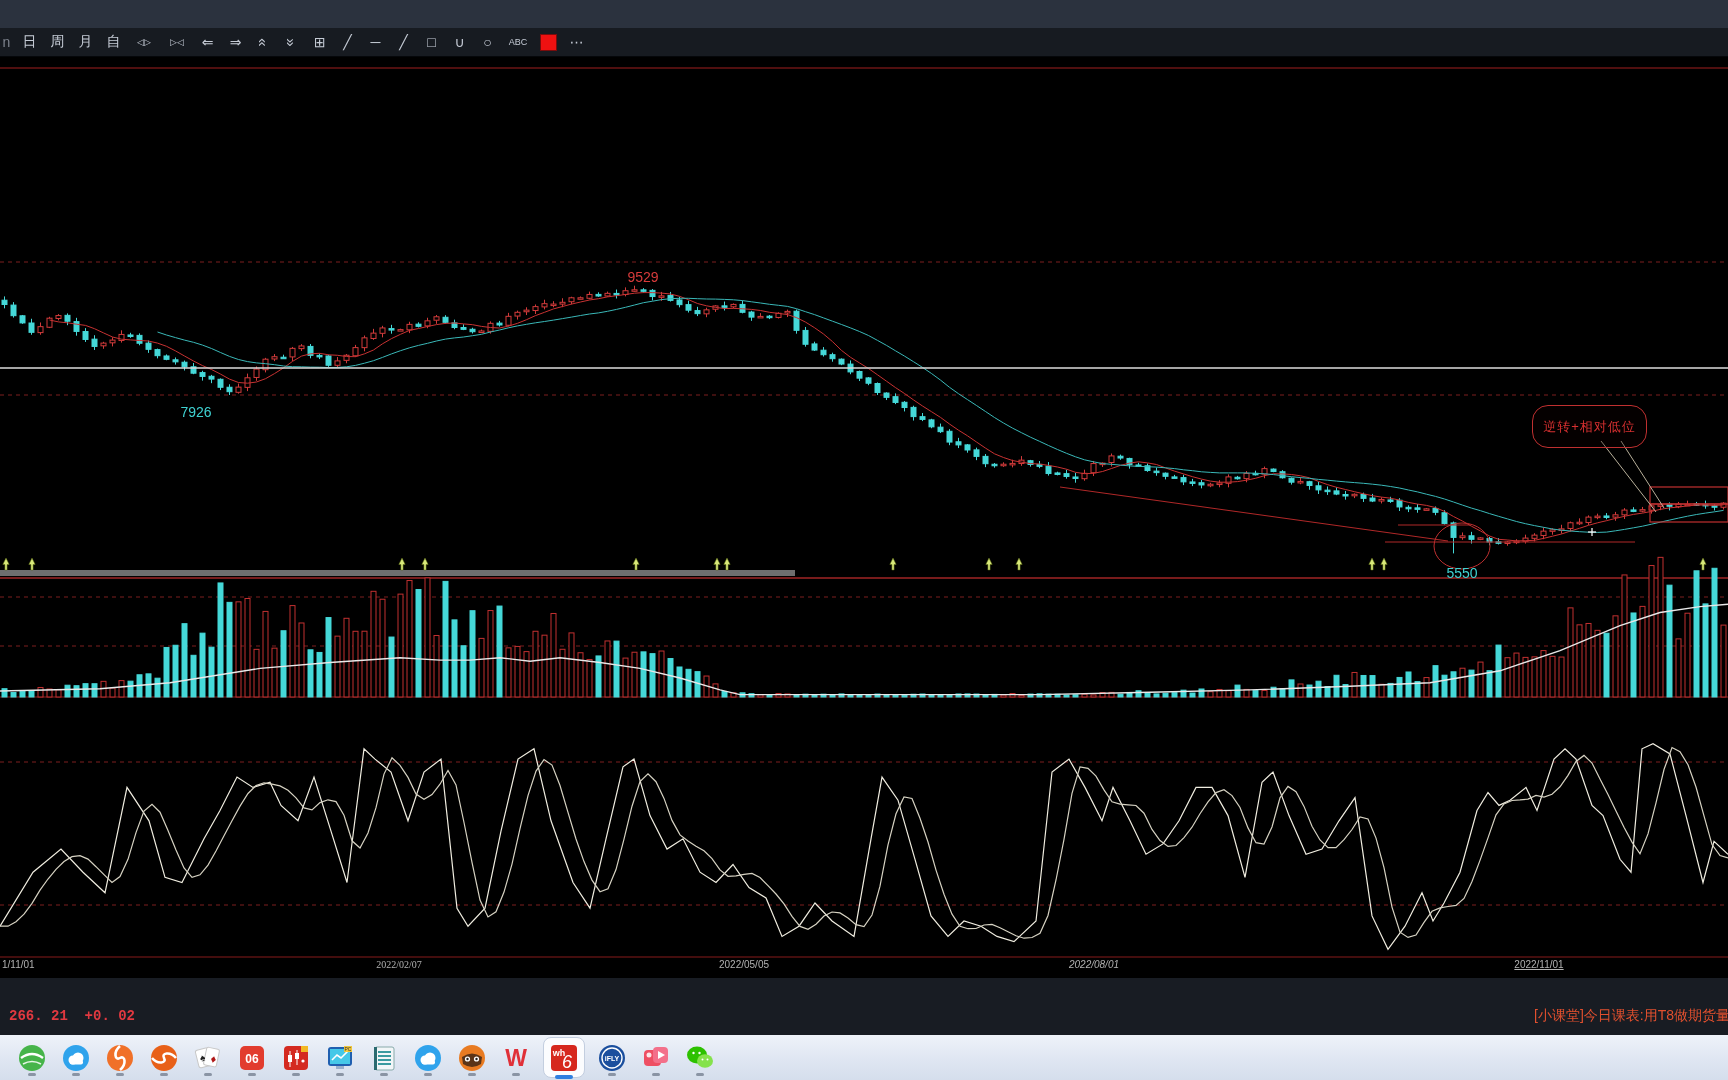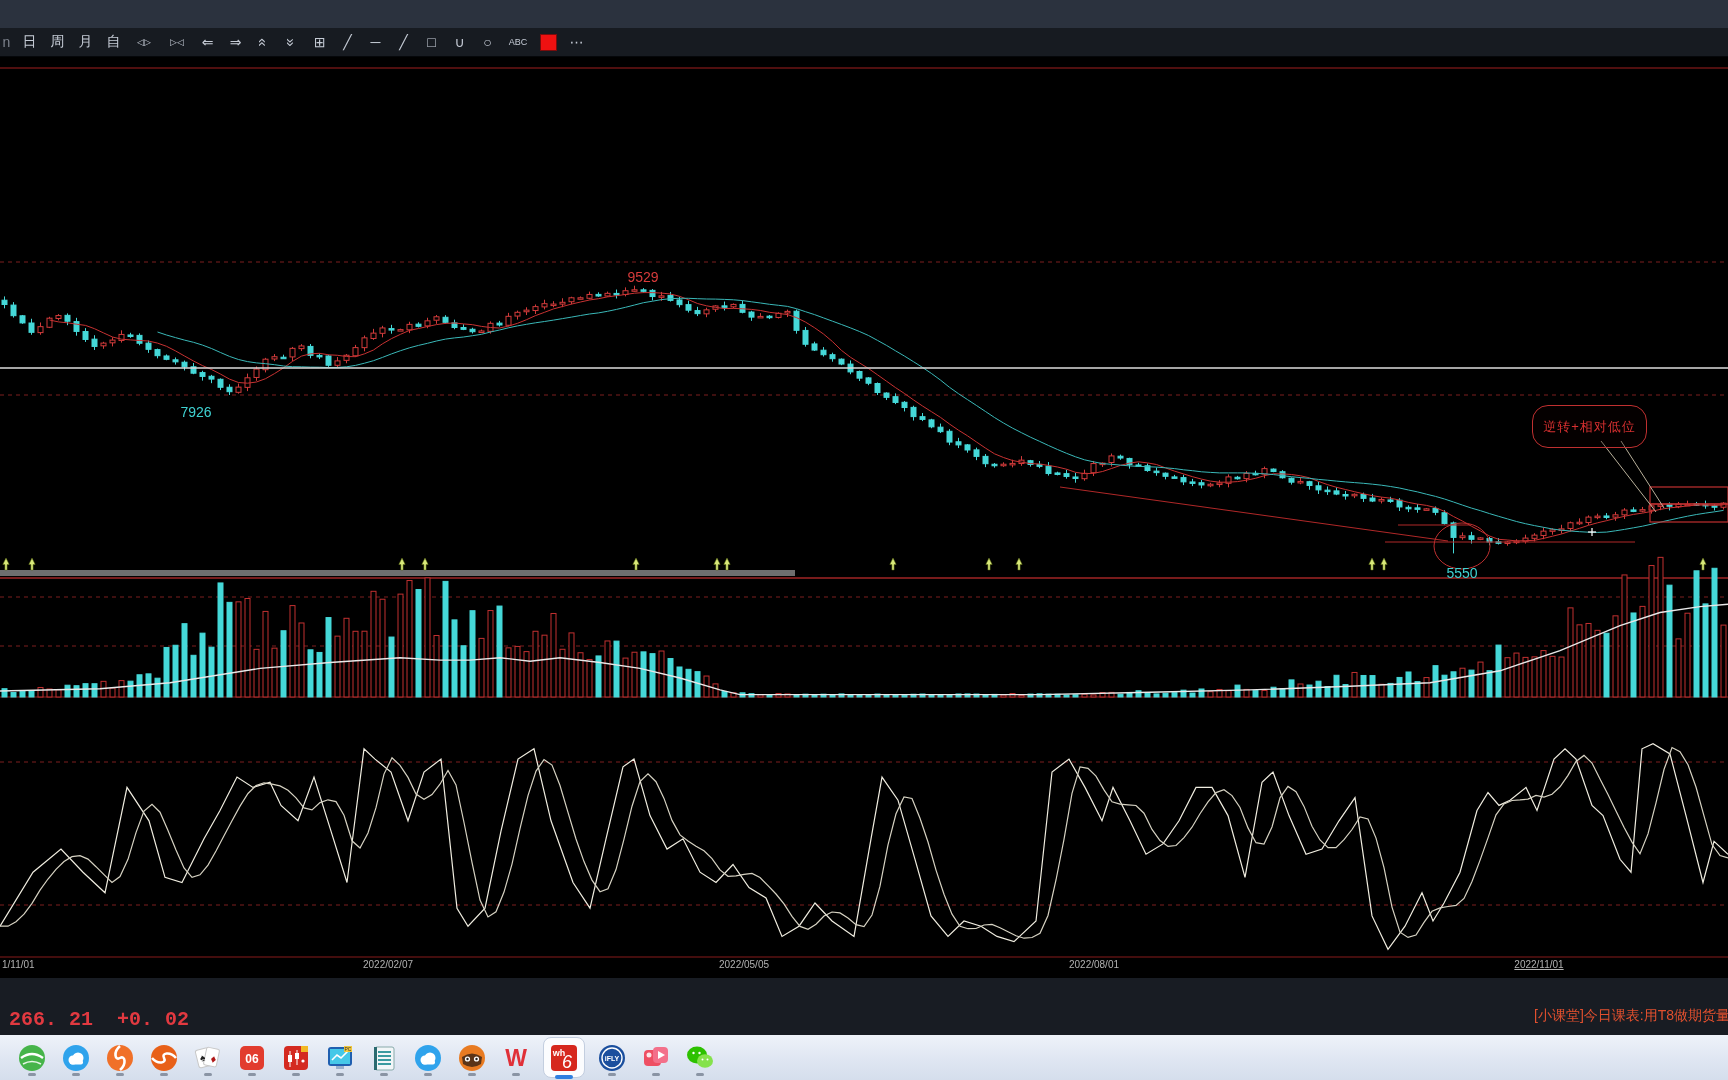--- a/index.html
+++ b/index.html
@@ -13,21 +13,21 @@
         color:#c6ccd6;font-size:14px;cursor:default;flex:0 0 auto;}
   .tbtn.dim{color:#7d828c;width:9px;}
   .tbtn.small{font-size:9px;letter-spacing:0;width:24px;}
   .tbtn .rot{display:inline-block;transform:rotate(90deg);font-size:15px;}
   .tbtn .swatch{width:15px;height:15px;background:#e11;border:1px solid #7a0c0c;}
   .axisrow{position:absolute;top:959px;left:0;width:1728px;height:17px;color:#b2b2b2;
            font-size:10px;}
   .axisrow span{position:absolute;top:0;white-space:nowrap;}
   .statusbar{position:absolute;top:978px;left:0;width:100%;height:57px;background:#181c23;}
   .status-left{position:absolute;left:9px;top:30px;color:#e23940;
-               font-family:"Liberation Mono",monospace;font-weight:bold;font-size:20px;letter-spacing:0px;white-space:pre;}
+               font-family:"Liberation Mono",monospace;font-weight:bold;font-size:14px;letter-spacing:0px;white-space:pre;}
   .status-right{position:absolute;left:1534px;top:29px;color:#e2502e;font-size:14px;white-space:nowrap;}
   .taskbar{position:absolute;top:1035px;left:0;width:100%;height:45px;
            background:linear-gradient(180deg,#eef2f9 0%,#dfe6f2 55%,#d5deec 100%);
            display:flex;align-items:center;gap:10px;padding-left:15px;box-sizing:border-box;}
   .ticon{position:relative;width:34px;height:37px;display:flex;align-items:center;justify-content:center;flex:0 0 auto;}
   .ticon .dash{position:absolute;bottom:0px;left:50%;transform:translateX(-50%);
                width:8px;height:3px;border-radius:2px;background:#8a94a4;}
   .ticon.active{width:42px;height:41px;background:#fbfcfe;border:1px solid #c3cedf;border-radius:8px;box-sizing:border-box;}
   .ticon.active .dash{width:18px;height:4px;background:#2f7fe0;bottom:-2px;}
   .callout{position:absolute;left:1532px;top:397px;width:115px;height:43px;border:1.5px solid #c03030;
@@ -691,23 +691,23 @@
       <text x="196" y="417" fill="#3fd2d2" font-size="14" text-anchor="middle">7926</text>
       <text x="1462" y="578" fill="#3fd2d2" font-size="14" text-anchor="middle">5550</text>
     </svg>
 
   <div class="callout">
     <span>逆转+相对低位</span>
   </div>
 
   <div class="axisrow" id="axisrow">
       <span style="left: 2px;">1/11/01</span>
-      <span style="left: 388px; transform: translateX(-50%);">2022/02/07</span>
+      <span style="left: 399px; transform: translateX(-50%); font-family: Liberation Serif, serif;">2022/02/07</span>
       <span style="left: 744px; transform: translateX(-50%);">2022/05/05</span>
-      <span style="left: 1094px; transform: translateX(-50%);">2022/08/01</span>
+      <span style="left: 1094px; transform: translateX(-50%); font-style: italic;">2022/08/01</span>
       <span style="left: 1539px; transform: translateX(-50%); text-decoration: underline;">2022/11/01</span>
     </div>
 
   <div class="statusbar">
     <span class="status-left">266. 21  +0. 02</span>
     <span class="status-right">[小课堂]今日课表:用T8做期货量化交</span>
   </div>
 
   <div class="taskbar" id="taskbar">
       <div class="ticon">

